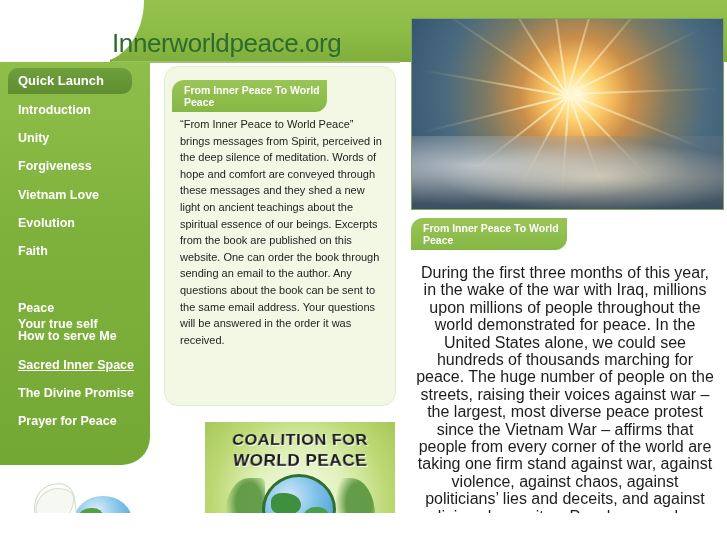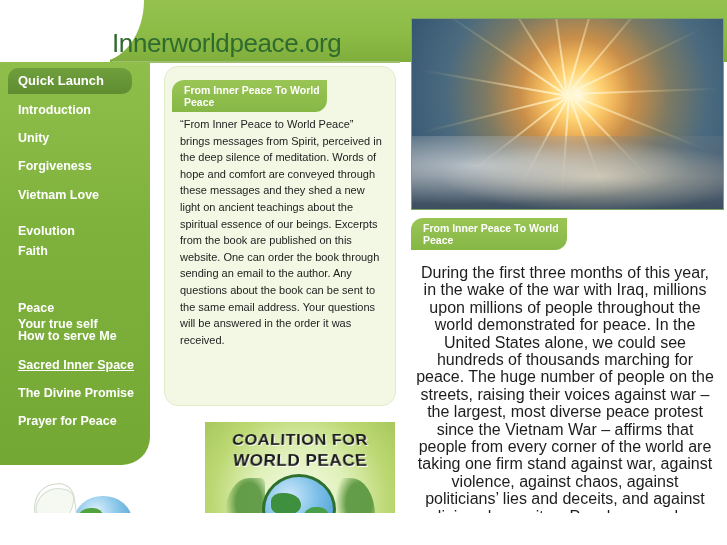--- a/index.html
+++ b/index.html
@@ -441,21 +441,21 @@
     <div class="title-underline"></div>
   </div>
 
   <div class="sidebar"></div>
   <div class="quick-launch">Quick Launch</div>
 
   <a class="side-item" style="top:103px;" href="#">Introduction</a>
   <a class="side-item" style="top:131px;" href="#">Unity</a>
   <a class="side-item" style="top:159px;" href="#">Forgiveness</a>
   <a class="side-item" style="top:188px;" href="#">Vietnam Love</a>
-  <a class="side-item" style="top:224px;" href="#">Evolution</a>
+  <a class="side-item" style="top:216px;" href="#">Evolution</a>
   <a class="side-item" style="top:244px;" href="#">Faith</a>
   <a class="side-item" style="top:273px;margin-top:44px;" href="#">Your true self</a>
   <a class="side-item" style="top:301px;" href="#">Peace</a>
   <a class="side-item" style="top:329px;" href="#">How to serve Me</a>
   <a class="side-item" style="top:358px;text-decoration:underline;" href="#">Sacred Inner Space</a>
   <a class="side-item" style="top:386px;" href="#">The Divine Promise</a>
   <a class="side-item" style="top:414px;" href="#">Prayer for Peace</a>
 
   <div class="center-panel"></div>
   <div class="panel-tab">From Inner Peace To World Peace</div>

